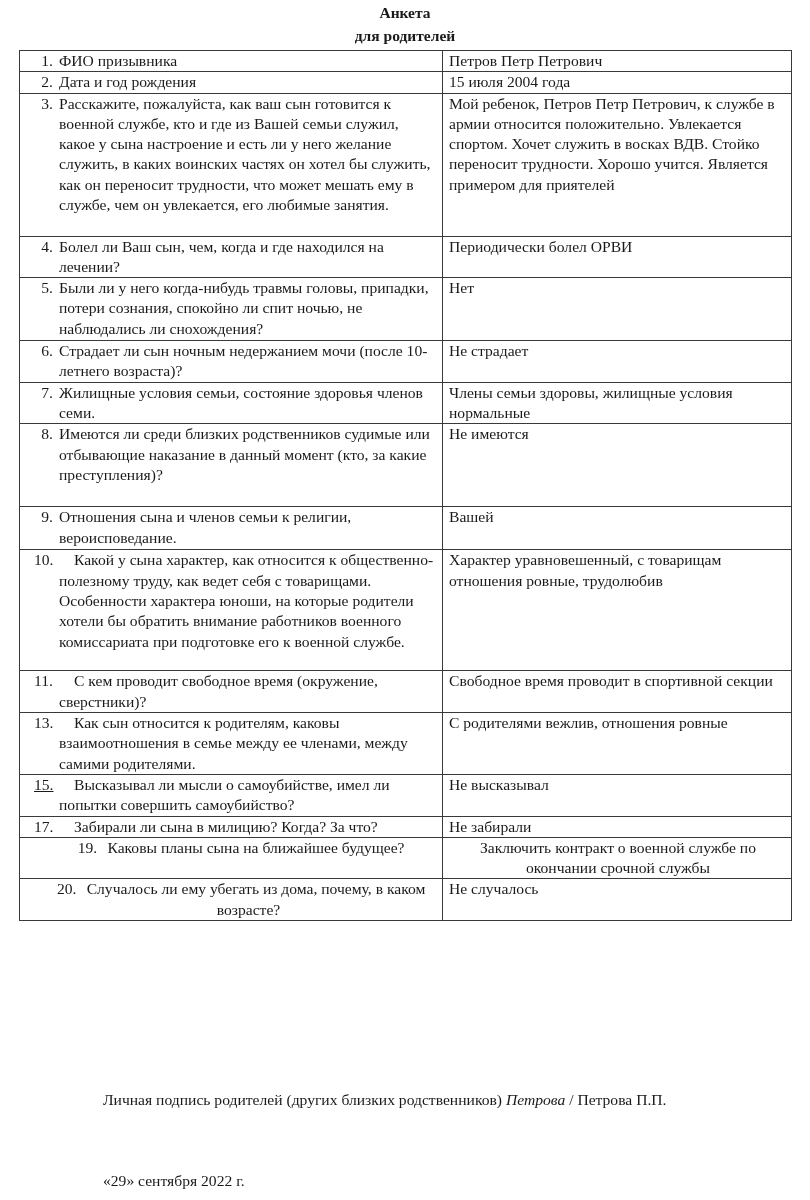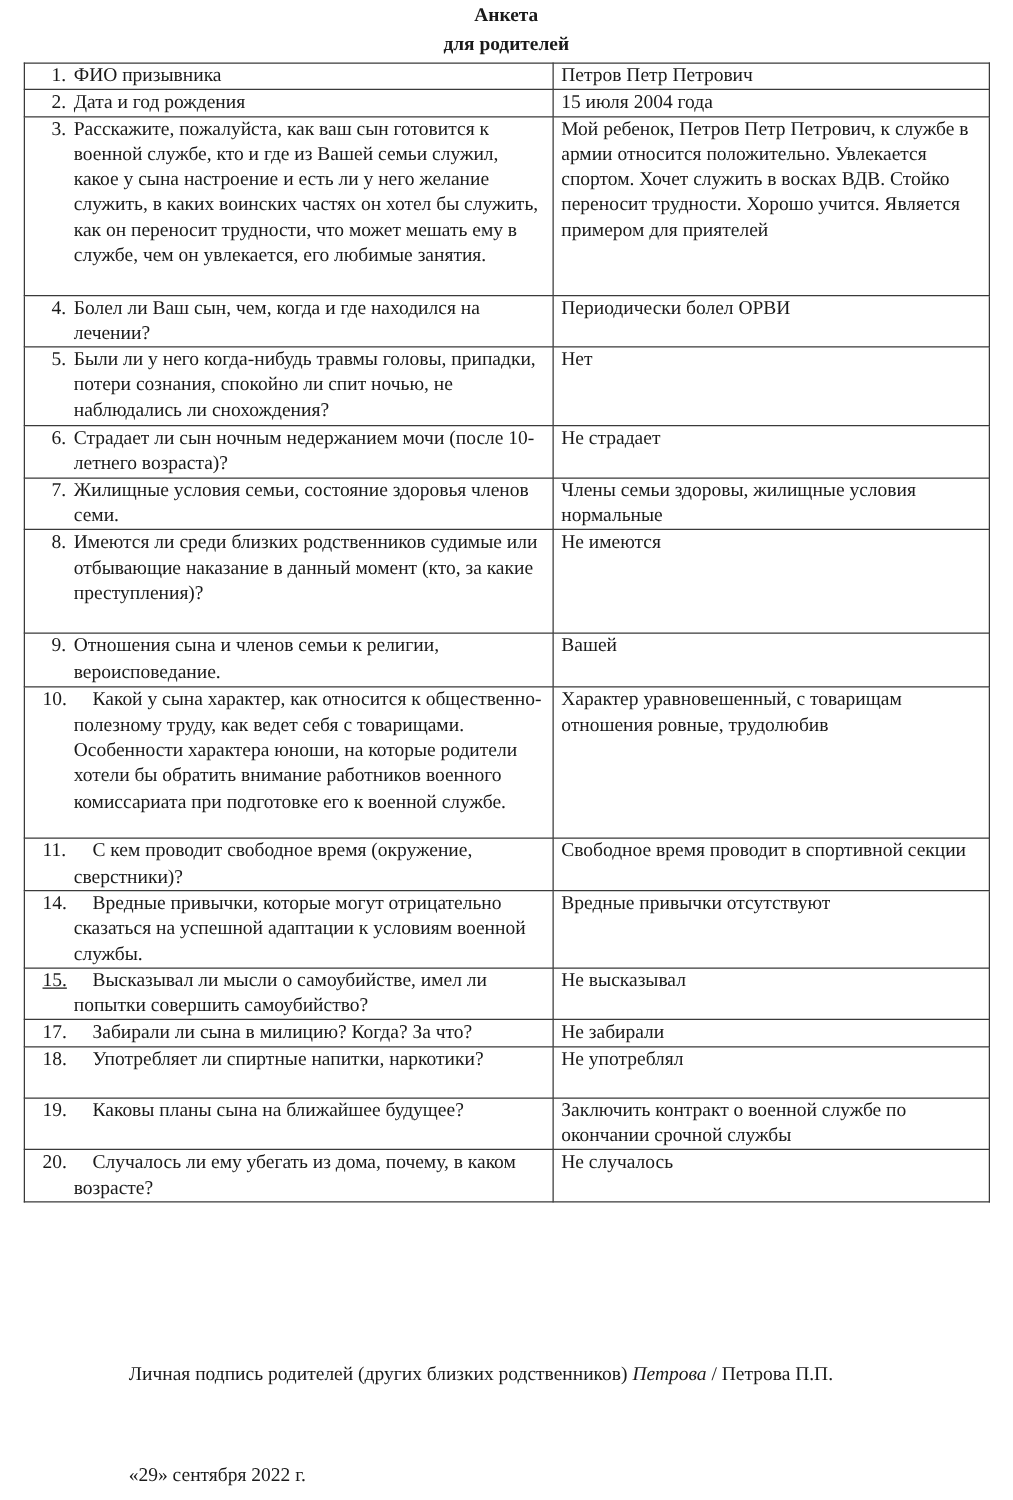--- a/index.html
+++ b/index.html
@@ -127,53 +127,47 @@
           <div style="padding-left: 39px; text-indent: -39px;"><span style="display: inline-block; width: 54px; text-indent: 0px; padding-left: 14px; box-sizing: border-box;">10.</span><span>Какой у сына характер, как относится к общественно-полезному труду, как ведет себя с товарищами. Особенности характера юноши, на которые родители хотели бы обратить внимание работников военного комиссариата при подготовке его к военной службе.</span></div>
         </td>
         <td class="a">Характер  уравновешенный, с товарищам отношения ровные, трудолюбив</td>
       </tr>
       <tr style="height: 41px;">
         <td class="q">
           <div style="padding-left: 39px; text-indent: -39px;"><span style="display: inline-block; width: 54px; text-indent: 0px; padding-left: 14px; box-sizing: border-box;">11.</span><span>С кем проводит свободное время (окружение, сверстники)?</span></div>
         </td>
         <td class="a">Свободное время проводит в спортивной секции</td>
       </tr>
-      <tr style="height: 61px;">
+      <tr style="height: 62px;">
         <td class="q">
-          <div style="padding-left: 39px; text-indent: -39px;"><span style="display: inline-block; width: 54px; text-indent: 0px; padding-left: 14px; box-sizing: border-box;">14.</span><span>Вредные привычки, которые могут отрицательно сказаться на успешной адаптации к условиям военной службы.</span></div>
+          <div style="padding-left: 39px; text-indent: -39px;"><span style="display: inline-block; width: 54px; text-indent: 0px; padding-left: 14px; box-sizing: border-box;">13.</span><span>Как сын относится к родителям, каковы взаимоотношения в семье между ее членами, между самими родителями.</span></div>
         </td>
-        <td class="a">Вредные привычки отсутствуют</td>
+        <td class="a">С родителями вежлив, отношения ровные</td>
       </tr>
       <tr style="height: 41px;">
         <td class="q">
           <div style="padding-left: 39px; text-indent: -39px;"><span style="display: inline-block; width: 54px; text-indent: 0px; padding-left: 14px; box-sizing: border-box; text-decoration: underline;">15.</span><span>Высказывал ли мысли о самоубийстве, имел ли попытки совершить самоубийство?</span></div>
         </td>
         <td class="a">Не высказывал</td>
       </tr>
       <tr style="height: 20px;">
         <td class="q">
           <div style="padding-left: 39px; text-indent: -39px;"><span style="display: inline-block; width: 54px; text-indent: 0px; padding-left: 14px; box-sizing: border-box;">17.</span><span>Забирали ли сына в милицию? Когда? За что?</span></div>
         </td>
         <td class="a">Не забирали</td>
       </tr>
-      <tr style="height: 41px;">
-        <td class="q">
-          <div style="padding-left: 39px; text-indent: -39px;"><span style="display: inline-block; width: 54px; text-indent: 0px; padding-left: 14px; box-sizing: border-box;">18.</span><span>Употребляет ли спиртные напитки, наркотики?</span></div>
-        </td>
-        <td class="a">Не употреблял</td>
-      </tr>
-      <tr style="height: 41px;">
+      <tr style="height: 41px; text-align: center;">
         <td class="q">
           <div style="padding-left: 39px; text-indent: -39px;"><span style="display: inline-block; width: 54px; text-indent: 0px; padding-left: 14px; box-sizing: border-box;">19.</span><span>Каковы планы сына на ближайшее будущее?</span></div>
         </td>
         <td class="a">Заключить контракт о военной службе по окончании срочной службы</td>
       </tr>
       <tr style="height: 40px;">
         <td class="q">
-          <div style="padding-left: 39px; text-indent: -39px;"><span style="display: inline-block; width: 54px; text-indent: 0px; padding-left: 14px; box-sizing: border-box;">20.</span><span>Случалось ли ему убегать из дома, почему, в каком возрасте?</span></div>
+          <div style="padding-left: 39px; text-indent: -39px; text-align: center;"><span style="display: inline-block; width: 54px; text-indent: 0px; padding-left: 14px; box-sizing: border-box;">20.</span><span>Случалось ли ему убегать из дома, почему, в каком возрасте?</span></div>
         </td>
         <td class="a">Не случалось</td>
       </tr>
     </tbody>
 </table>
 
 <div id="sig" class="footer">
   <span>Личная подпись родителей (других близких родственников) </span><span class="ital">Петрова</span><span> / </span><span>Петрова П.П.</span>
 </div>
 <div id="date" class="footer">«29» сентября  2022 г.</div>

